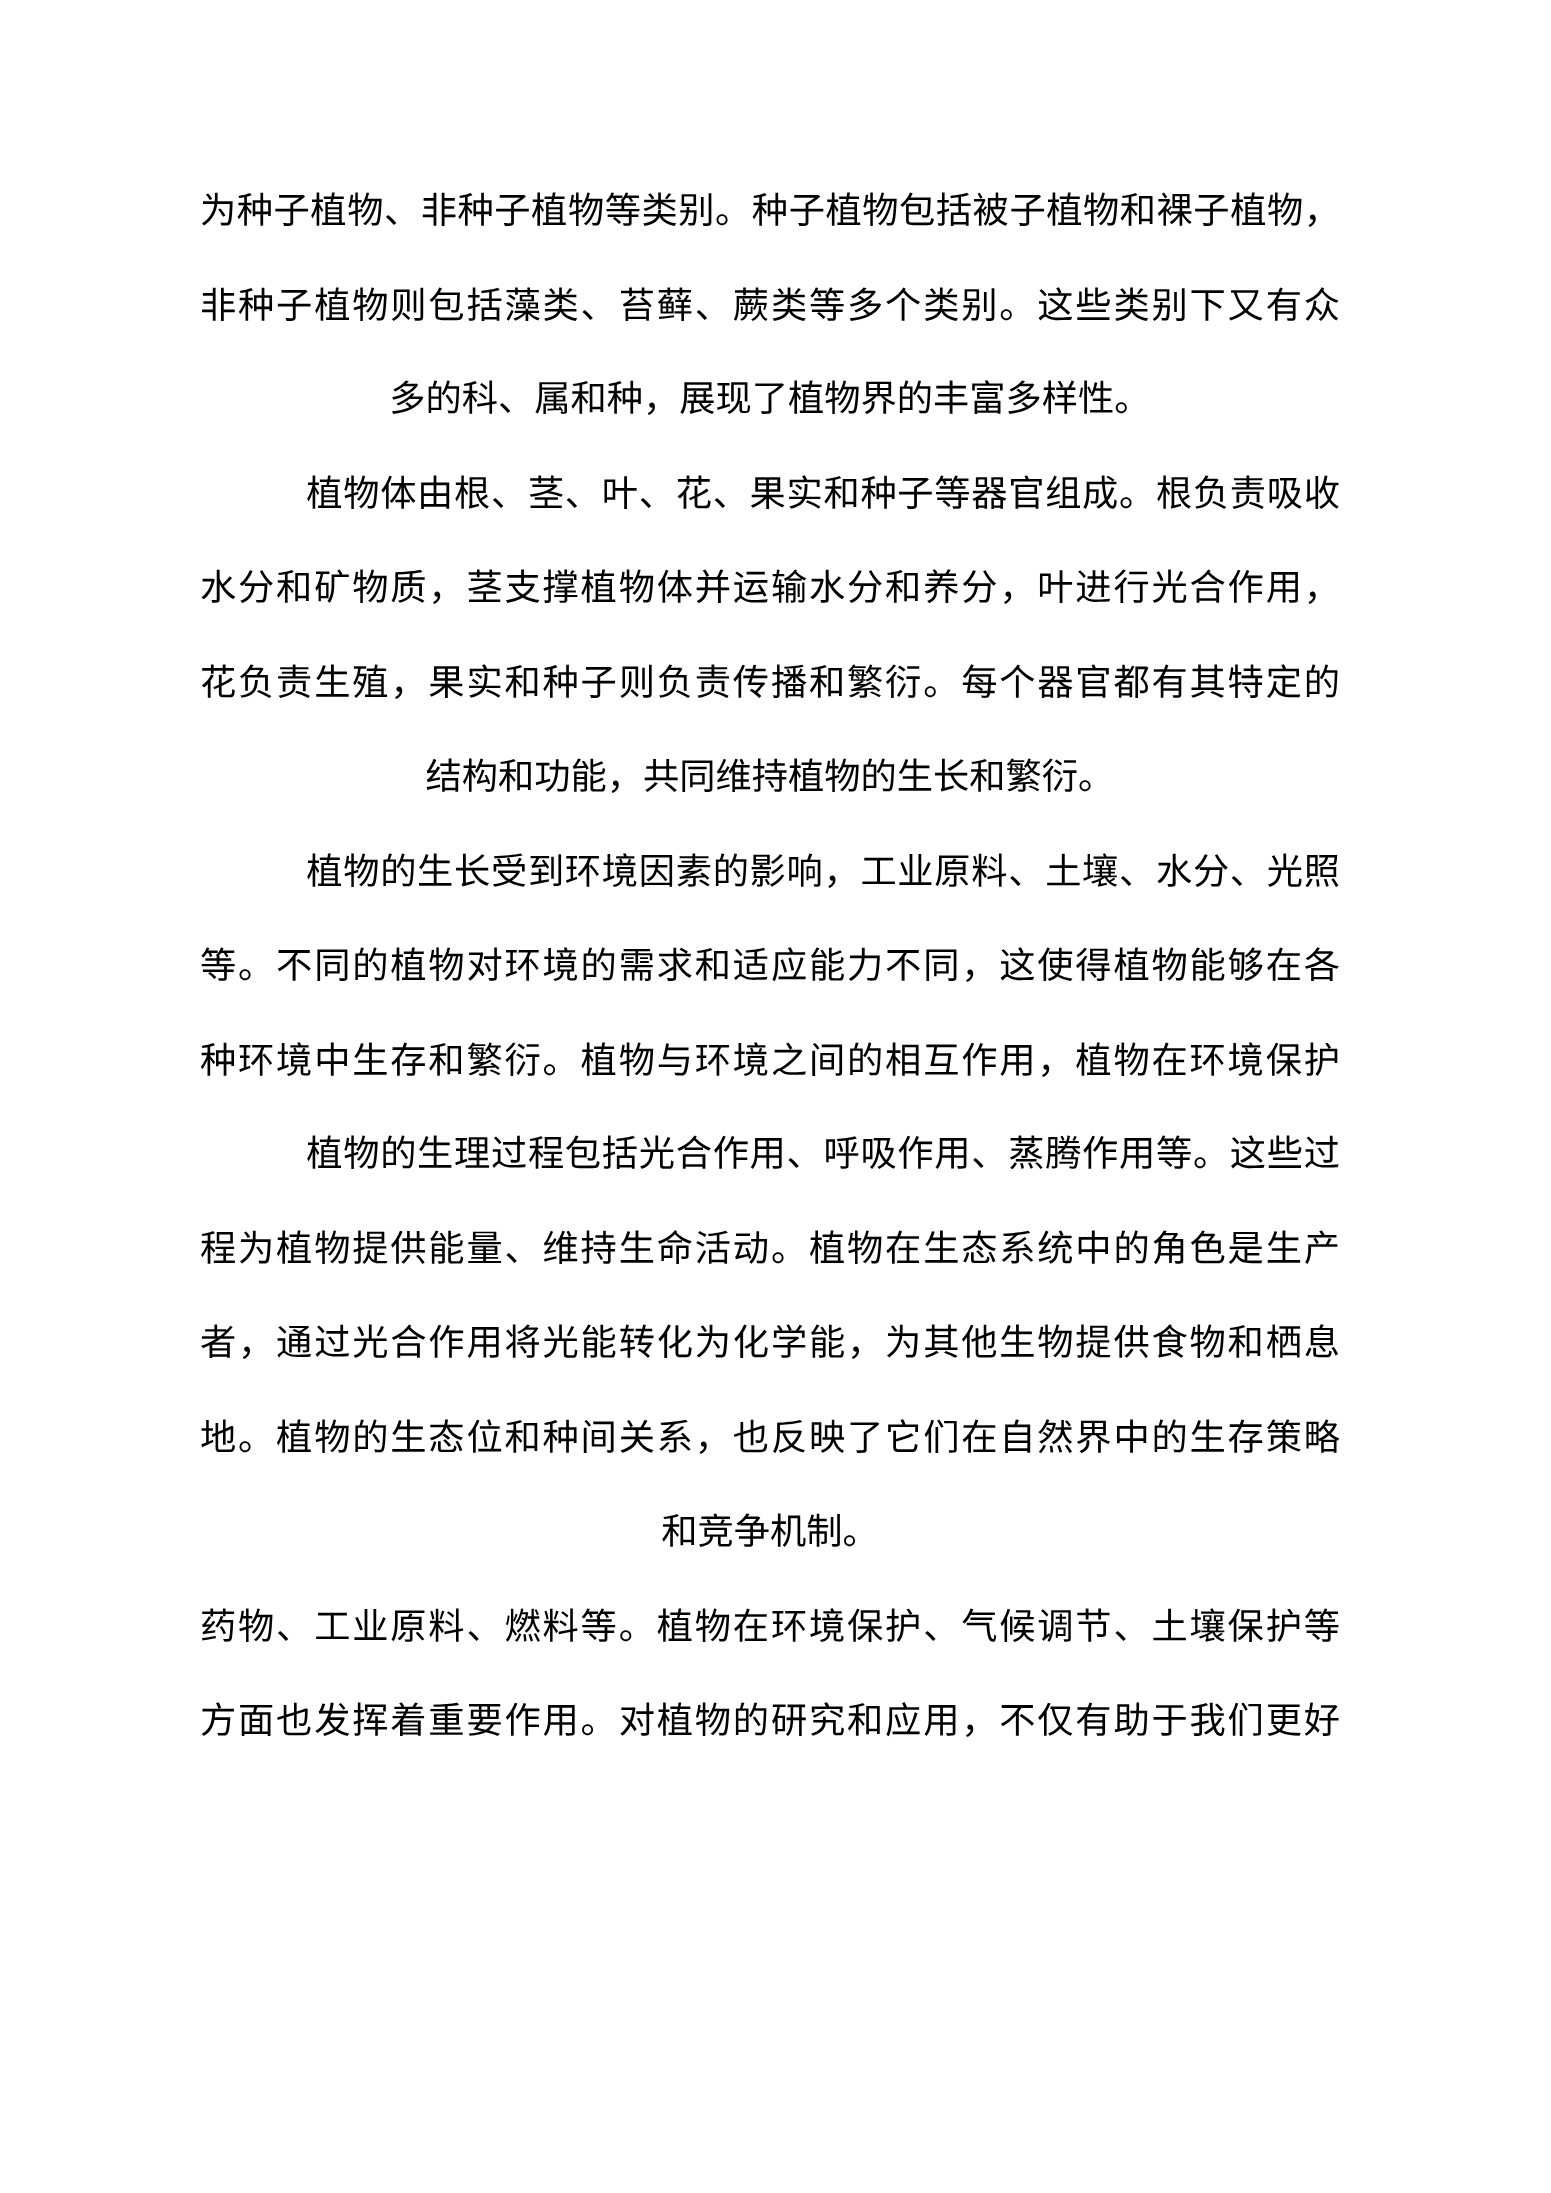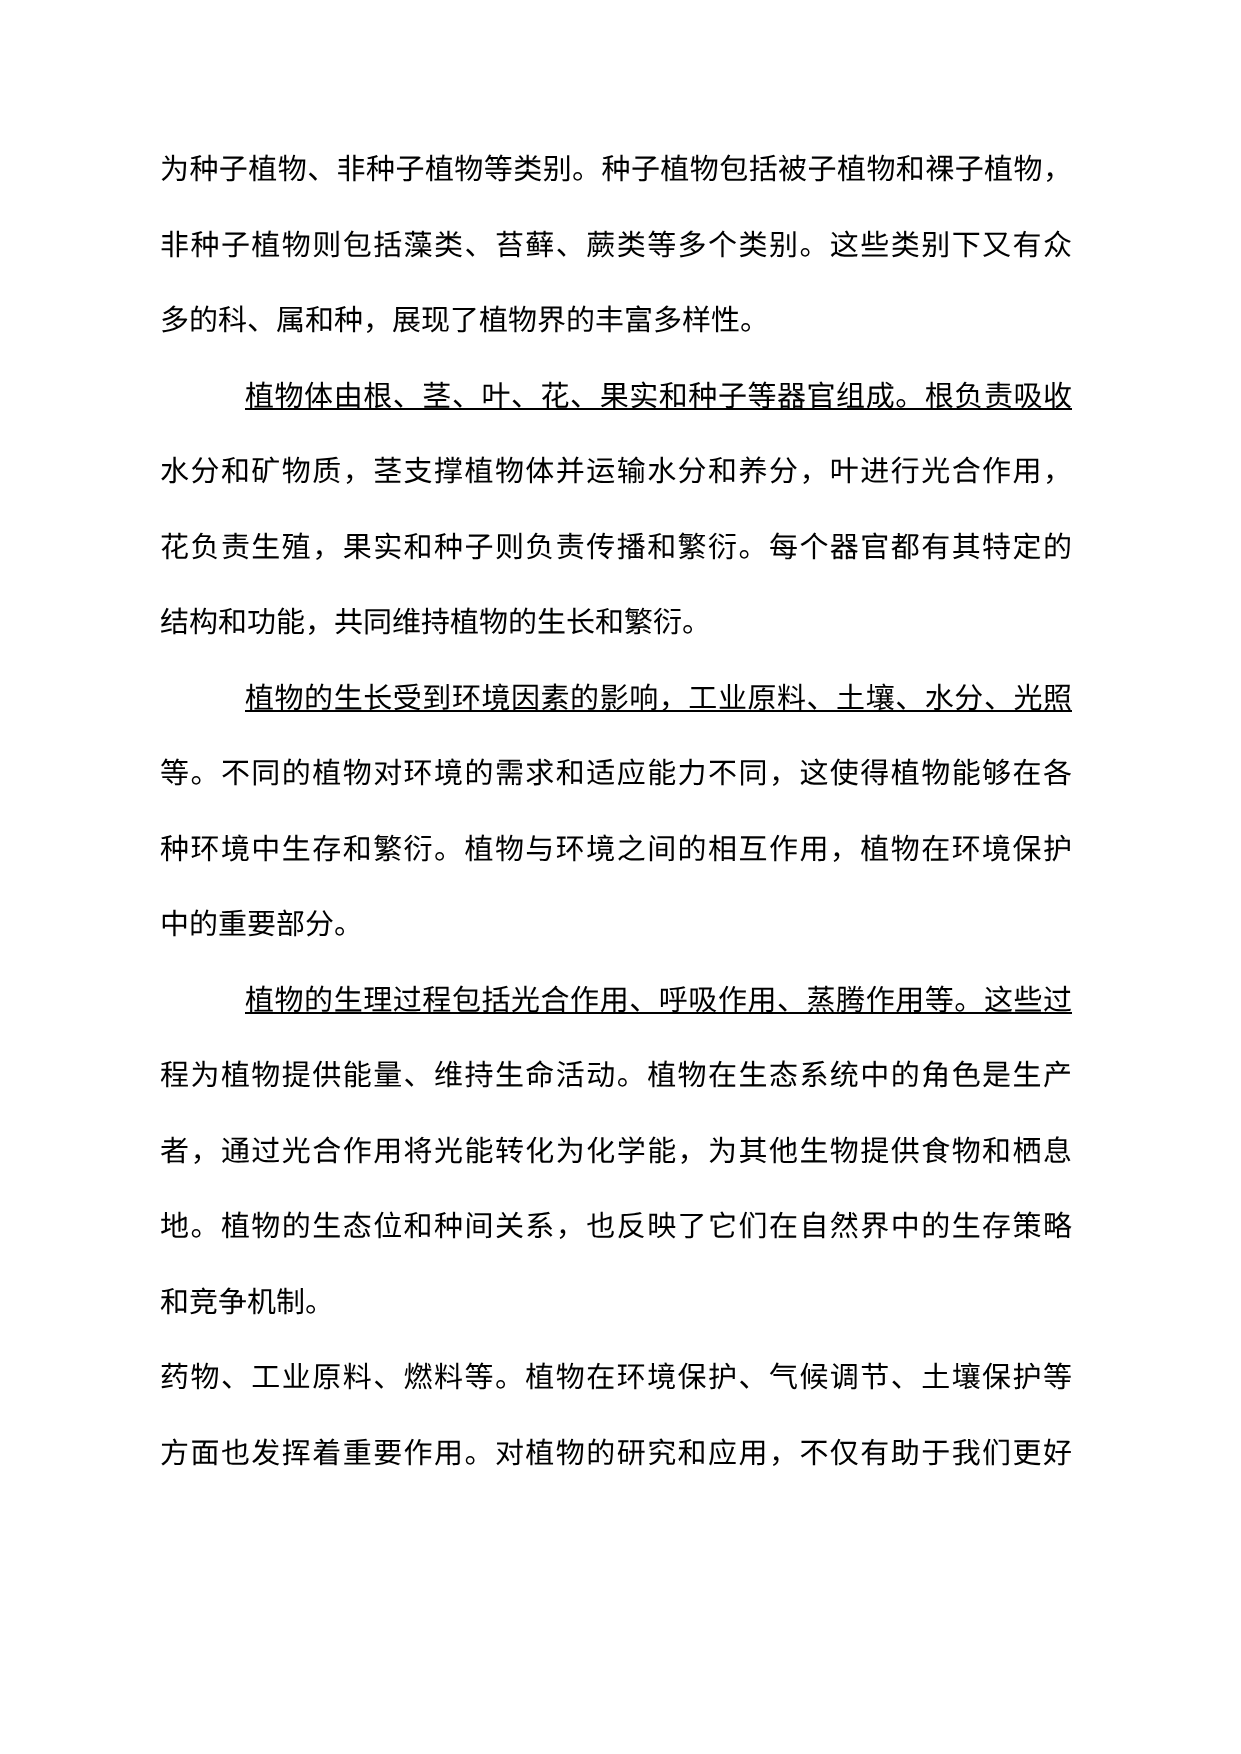--- a/index.html
+++ b/index.html
@@ -36,25 +36,24 @@
   
   .line.j {
     white-space: normal;
     text-align: justify;
     text-align-last: justify;
     text-justify: inter-character;
   }
   
   .line.indent {
     text-indent: 85px;
-    text-decoration: underline;
   }
   
   .line.end {
-    text-align: left;
+    text-align: center;
     text-align-last: auto;
   }
 </style>
 </head>
 <body>
 
 <div class="page">
   <div class="text-block">
 
     <div class="line j">为种子植物、非种子植物等类别。种子植物包括被子植物和裸子植物，</div>
@@ -62,21 +61,20 @@
     <div class="line end">多的科、属和种，展现了植物界的丰富多样性。</div>
 
     <div class="line j indent">植物体由根、茎、叶、花、果实和种子等器官组成。根负责吸收</div>
     <div class="line j">水分和矿物质，茎支撑植物体并运输水分和养分，叶进行光合作用，</div>
     <div class="line j">花负责生殖，果实和种子则负责传播和繁衍。每个器官都有其特定的</div>
     <div class="line end">结构和功能，共同维持植物的生长和繁衍。</div>
 
     <div class="line j indent">植物的生长受到环境因素的影响，工业原料、土壤、水分、光照</div>
     <div class="line j">等。不同的植物对环境的需求和适应能力不同，这使得植物能够在各</div>
     <div class="line j">种环境中生存和繁衍。植物与环境之间的相互作用，植物在环境保护</div>
-    <div class="line end">中的重要部分。</div>
 
     <div class="line j indent">植物的生理过程包括光合作用、呼吸作用、蒸腾作用等。这些过</div>
     <div class="line j">程为植物提供能量、维持生命活动。植物在生态系统中的角色是生产</div>
     <div class="line j">者，通过光合作用将光能转化为化学能，为其他生物提供食物和栖息</div>
     <div class="line j">地。植物的生态位和种间关系，也反映了它们在自然界中的生存策略</div>
     <div class="line end">和竞争机制。</div>
 
     <div class="line j">药物、工业原料、燃料等。植物在环境保护、气候调节、土壤保护等</div>
     <div class="line j">方面也发挥着重要作用。对植物的研究和应用，不仅有助于我们更好</div>
 

